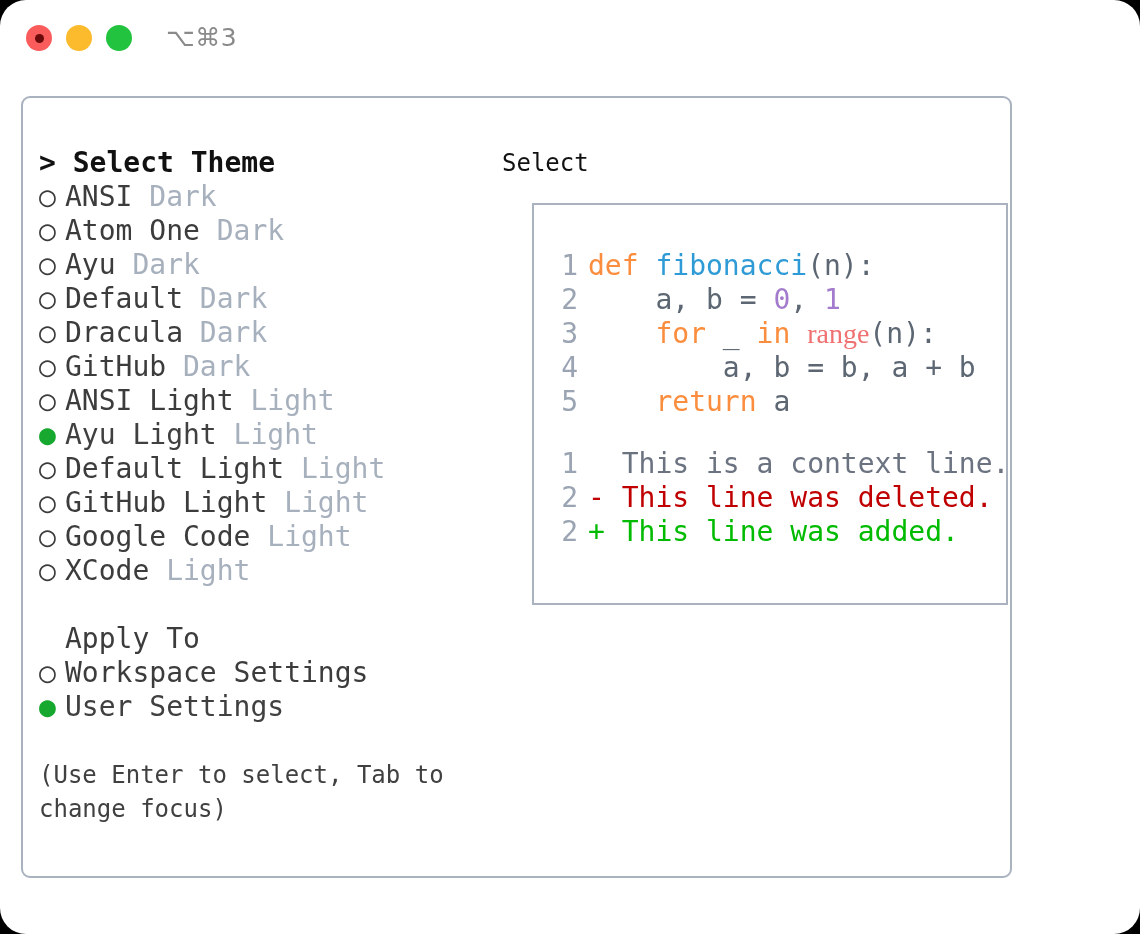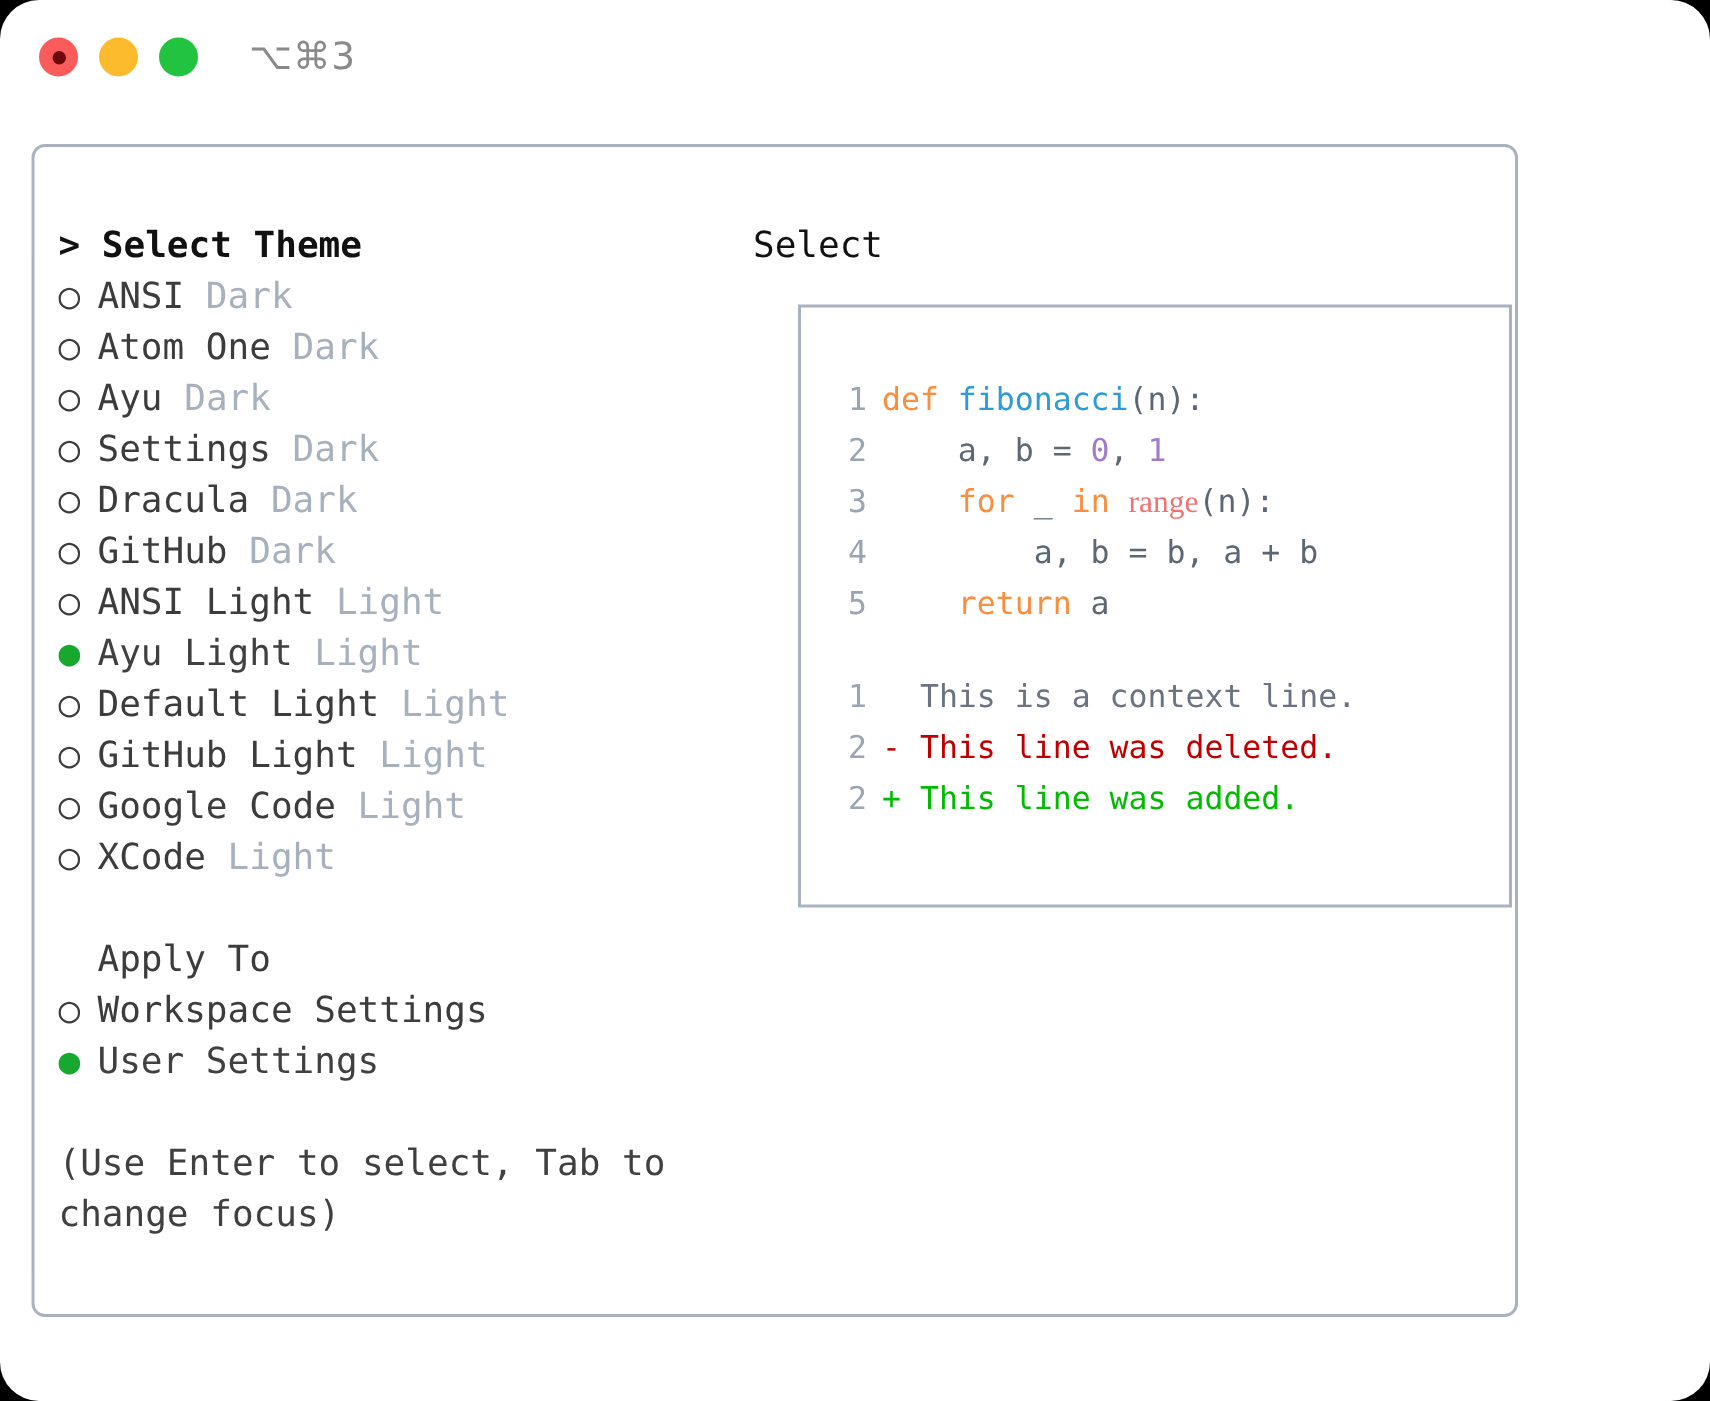--- a/index.html
+++ b/index.html
@@ -93,21 +93,21 @@
 
   
   .left-col {
     position: absolute;
     left: 16px;
     top: 48px;
     width: 440px;
   }
 
   .tui-line {
-    font-size: 24px;
+    font-size: 28px;
     line-height: 34px;
     color: #3c3c3c;
     white-space: pre;
     font-family: "DejaVu Sans Mono", "Liberation Mono", monospace;
   }
 
   .section-header {
     font-weight: bold;
     color: #111111;
   }
@@ -171,21 +171,21 @@
   }
 
   .code-area {
     position: absolute;
     left: 18px;
     top: 44px;
     width: 440px;
   }
 
   .code-line {
-    font-size: 21px;
+    font-size: 28px;
     line-height: 34px;
     white-space: pre;
     font-family: "DejaVu Sans Mono", "Liberation Mono", monospace;
     color: #5c6773;
   }
 
   .lno {
     color: #9aa4b2;
     display: inline-block;
     width: 26px;
@@ -222,21 +222,21 @@
     <div class="panel-inner">
 
       <div class="left-col">
 
         <div class="tui-line section-header">&gt; Select Theme</div>
 
         <div id="theme-list">
             <div class="tui-line"><span class="row-marker">○</span><span class="theme-name">ANSI</span><span class="theme-kind"> Dark</span></div>
             <div class="tui-line"><span class="row-marker">○</span><span class="theme-name">Atom One</span><span class="theme-kind"> Dark</span></div>
             <div class="tui-line"><span class="row-marker">○</span><span class="theme-name">Ayu</span><span class="theme-kind"> Dark</span></div>
-            <div class="tui-line"><span class="row-marker">○</span><span class="theme-name">Settings</span><span class="theme-kind"> Dark</span></div>
+            <div class="tui-line"><span class="row-marker">○</span><span class="theme-name">Default</span><span class="theme-kind"> Dark</span></div>
             <div class="tui-line"><span class="row-marker">○</span><span class="theme-name">Dracula</span><span class="theme-kind"> Dark</span></div>
             <div class="tui-line"><span class="row-marker">○</span><span class="theme-name">GitHub</span><span class="theme-kind"> Dark</span></div>
             <div class="tui-line"><span class="row-marker">○</span><span class="theme-name">ANSI Light</span><span class="theme-kind"> Light</span></div>
             <div class="tui-line"><span class="row-marker sel">●</span><span class="theme-name selected">Ayu Light</span><span class="theme-kind"> Light</span></div>
             <div class="tui-line"><span class="row-marker">○</span><span class="theme-name">Default Light</span><span class="theme-kind"> Light</span></div>
             <div class="tui-line"><span class="row-marker">○</span><span class="theme-name">GitHub Light</span><span class="theme-kind"> Light</span></div>
             <div class="tui-line"><span class="row-marker">○</span><span class="theme-name">Google Code</span><span class="theme-kind"> Light</span></div>
             <div class="tui-line"><span class="row-marker">○</span><span class="theme-name">XCode</span><span class="theme-kind"> Light</span></div>
           </div>
 

